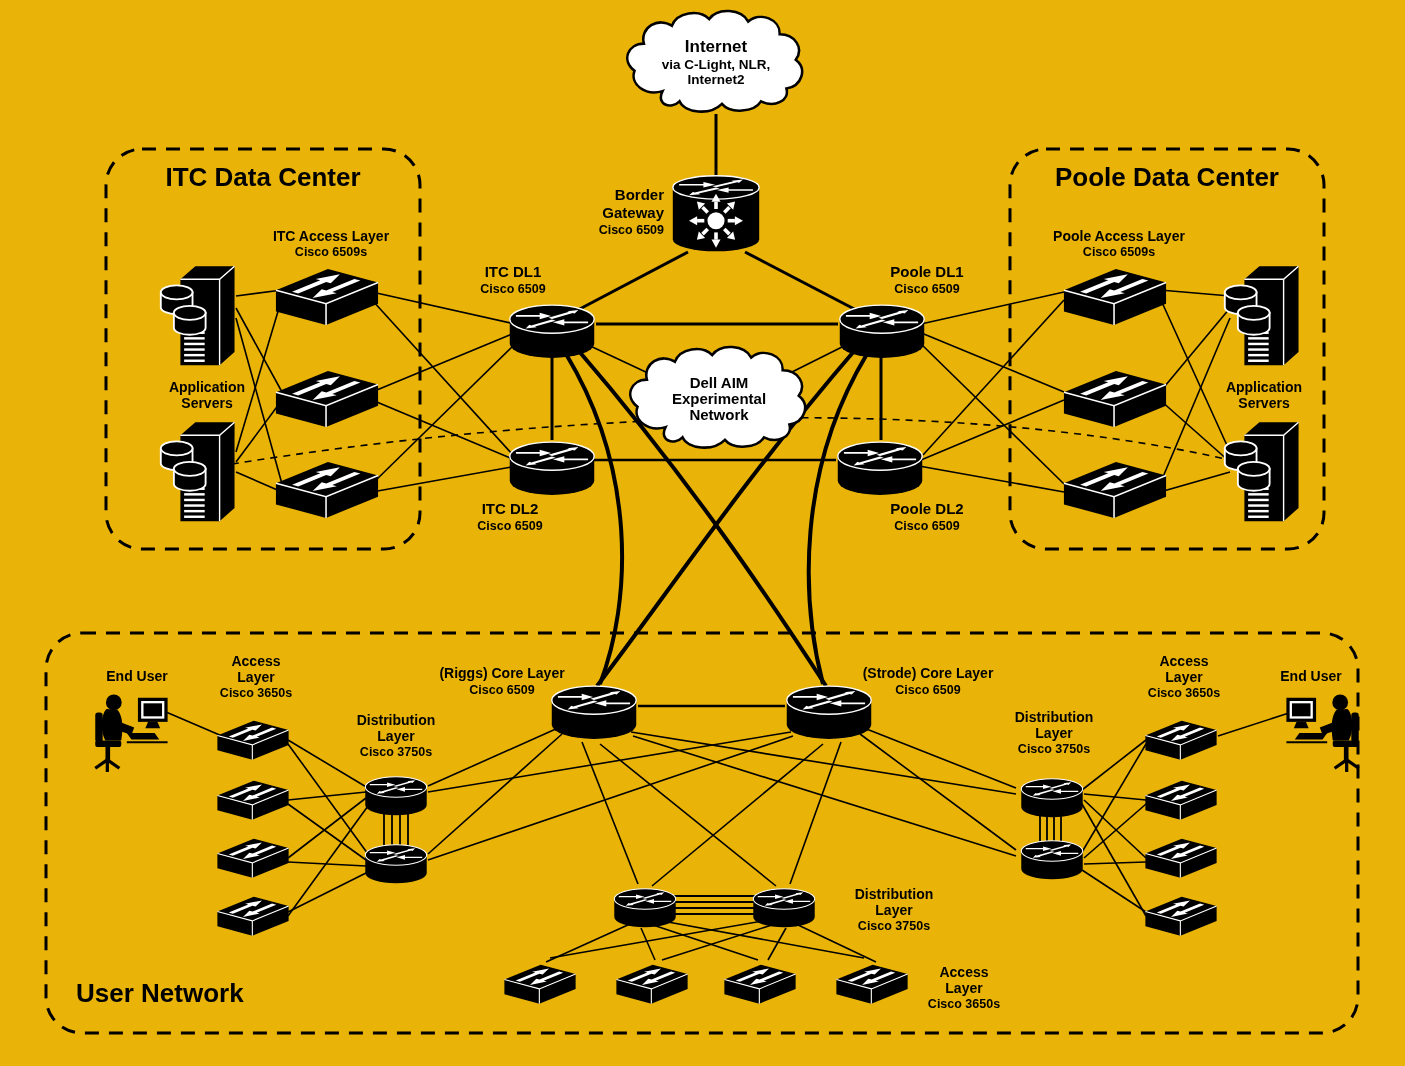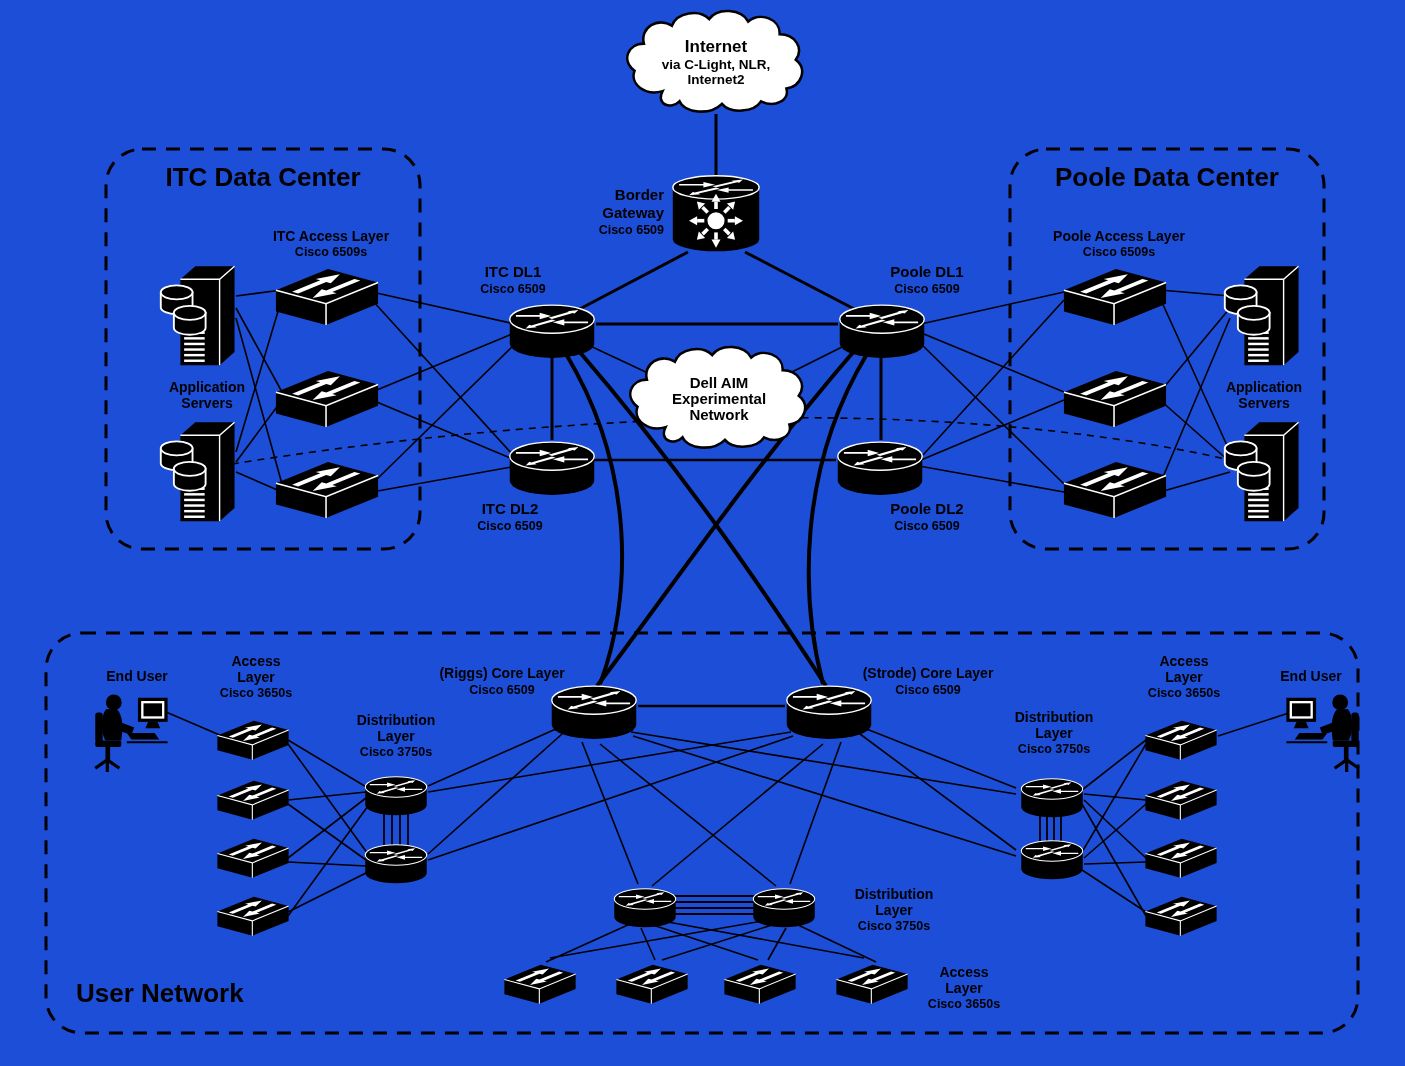--- a/index.html
+++ b/index.html
@@ -1,16 +1,16 @@
 <!DOCTYPE html>
 <html><head>
 <meta charset="utf-8">
 <style>
   html,body{margin:0;padding:0;background:#ffffff;}
-  .canvas{position:relative;width:1405px;height:1066px;background:#1d4ed8;font-family:"Liberation Sans",sans-serif;}
+  .canvas{position:relative;width:1405px;height:1066px;background:#eab308;font-family:"Liberation Sans",sans-serif;}
   svg{display:block;}
   text{font-family:"Liberation Sans",sans-serif;font-weight:bold;fill:#000;}
   .t-title{font-size:26px;}
   .t-node{font-size:15px;}
   .t-node2{font-size:14px;}
   .t-sub{font-size:12.5px;}
   .t-big{font-size:17px;}
   .t-med{font-size:13.5px;}
   .ln{stroke:#000;stroke-width:1.6;fill:none;}
   .ln2{stroke:#000;stroke-width:2.5;fill:none;}

